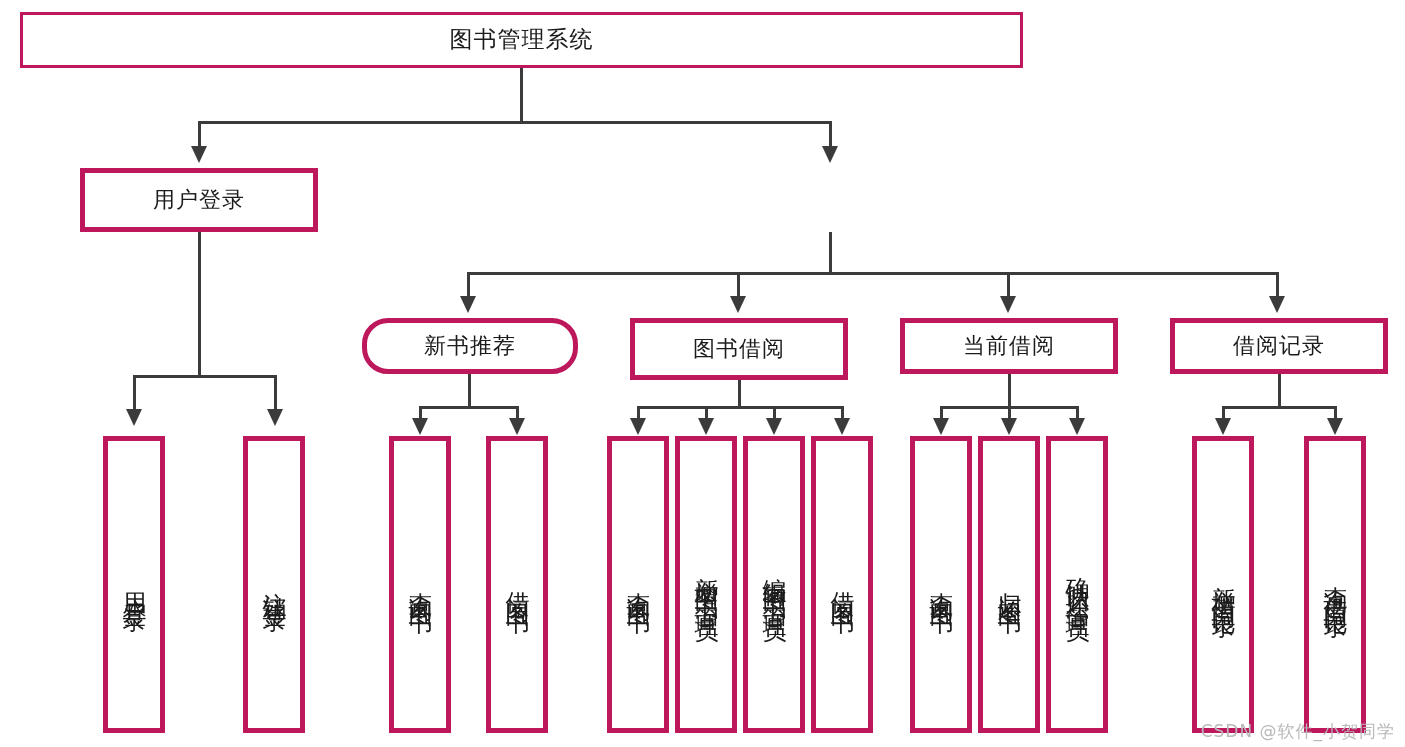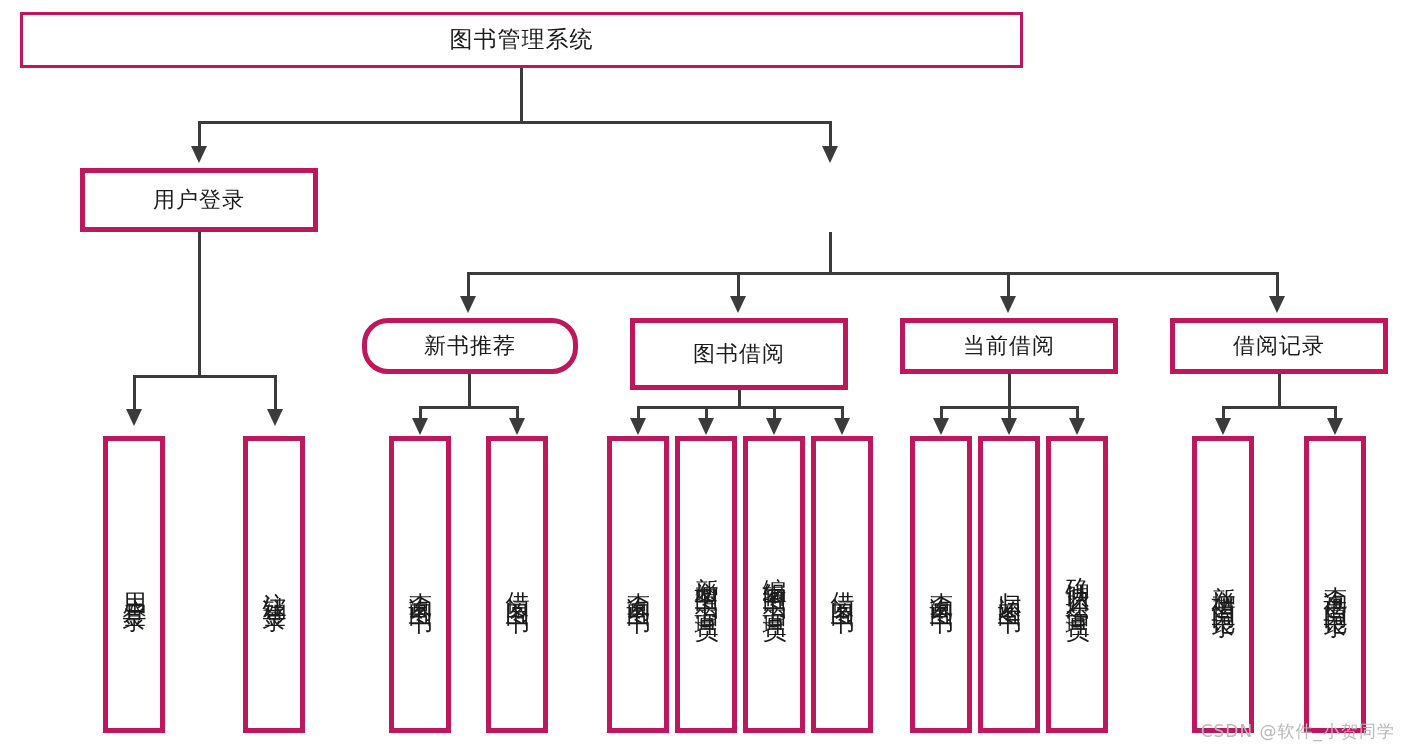--- a/index.html
+++ b/index.html
@@ -111,21 +111,21 @@
   <div class="vline" style="left:737px;top:272px;height:26px;"></div>
   <div class="arrow" style="left:730px;top:296px;"></div>
   <div class="vline" style="left:1007px;top:272px;height:26px;"></div>
   <div class="arrow" style="left:1000px;top:296px;"></div>
   <div class="vline" style="left:1276px;top:272px;height:26px;"></div>
   <div class="arrow" style="left:1269px;top:296px;"></div>
 
   <div class="node h" style="left:362px;top:318px;width:216px;height:56px;border-radius:26px;">
     <span>新书推荐</span>
   </div>
-  <div class="node h" style="left:630px;top:318px;width:218px;height:72px;">
+  <div class="node h" style="left:630px;top:318px;width:218px;height:62px;">
     <span>图书借阅</span>
   </div>
   <div class="node h" style="left:1170px;top:318px;width:218px;height:56px;">
     <span>借阅记录</span>
   </div>
   <div class="node h" style="left:900px;top:318px;width:218px;height:56px;">
     <span>当前借阅</span>
   </div>
 
   <div class="vline" style="left:468px;top:374px;height:32px;"></div>

